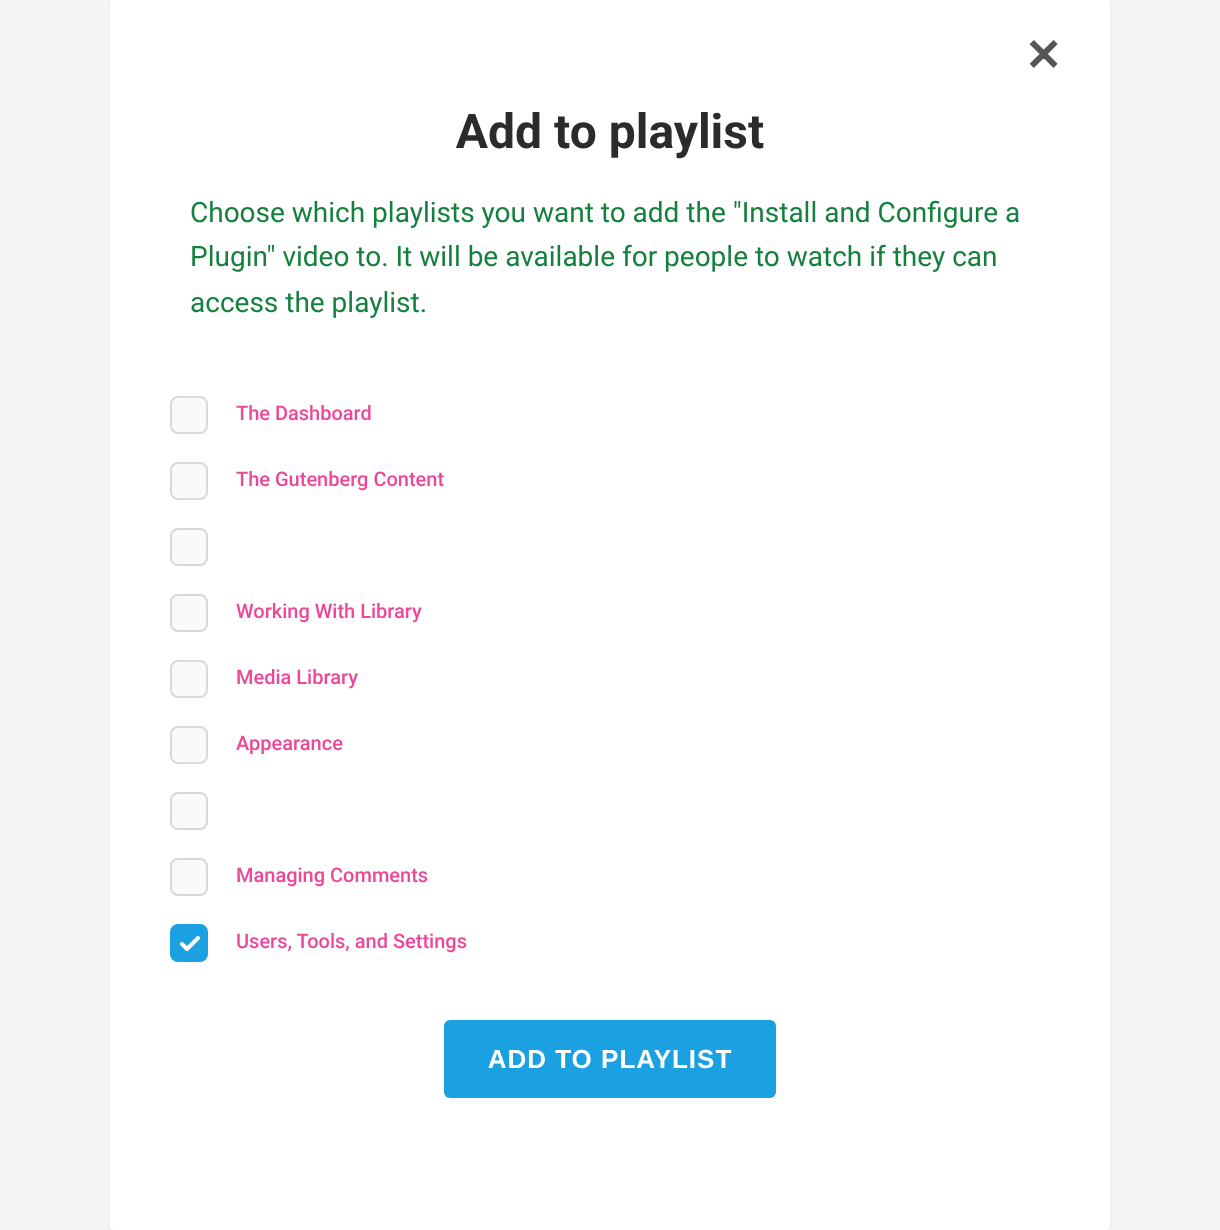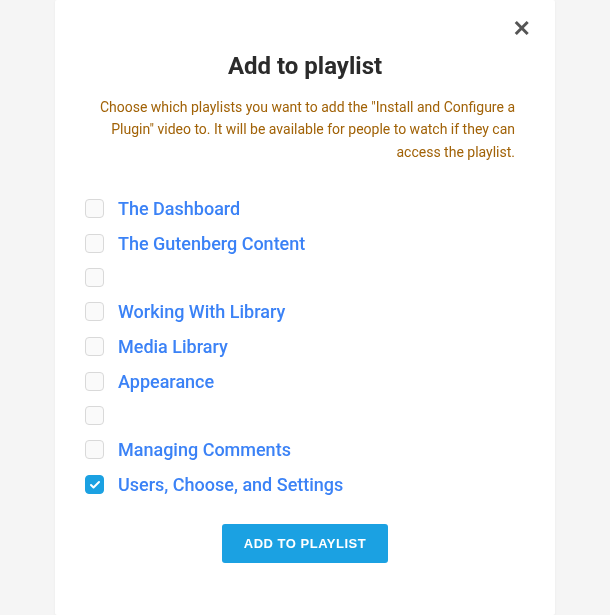--- a/index.html
+++ b/index.html
@@ -37,23 +37,23 @@
     }
     .modal-title {
       text-align: center;
       font-size: 24px;
       font-weight: 700;
       color: #2b2b2b;
       margin-top: 32px;
       margin-bottom: 16px;
     }
     .modal-description {
-      text-align: right;
+      text-align: left;
       font-size: 14px;
-      color: #a16207;
+      color: #15803d;
       line-height: 1.6;
       padding: 0 40px;
       margin-bottom: 28px;
     }
     .playlist-list {
       padding: 0 30px;
     }
     .playlist-item {
       display: flex;
       align-items: center;
@@ -78,22 +78,22 @@
     }
     .checkbox.checked svg {
       display: block;
     }
     .checkbox svg {
       display: none;
       width: 12px;
       height: 12px;
     }
     .playlist-label {
-      font-size: 18px;
-      color: #3b82f6;
+      font-size: 10px;
+      color: #ec4899;
       font-weight: 500;
     }
     .modal-footer {
       text-align: center;
       margin-top: 22px;
     }
     .add-btn {
       background: #1ba1e2;
       color: #ffffff;
       border: none;
@@ -142,19 +142,19 @@
       <div class="playlist-item">
         <div class="checkbox"></div>
         <span class="playlist-label">Managing Comments</span>
       </div>
       <div class="playlist-item">
         <div class="checkbox checked">
           <svg viewBox="0 0 24 24" fill="none" stroke="white" stroke-width="4" stroke-linecap="round" stroke-linejoin="round">
             <polyline points="20 6 9 17 4 12"></polyline>
           </svg>
         </div>
-        <span class="playlist-label">Users, Choose, and Settings</span>
+        <span class="playlist-label">Users, Tools, and Settings</span>
       </div>
     </div>
   <div class="modal-footer">
     <button class="add-btn">ADD TO PLAYLIST</button>
   </div>
 </div>
 
 </body></html>

